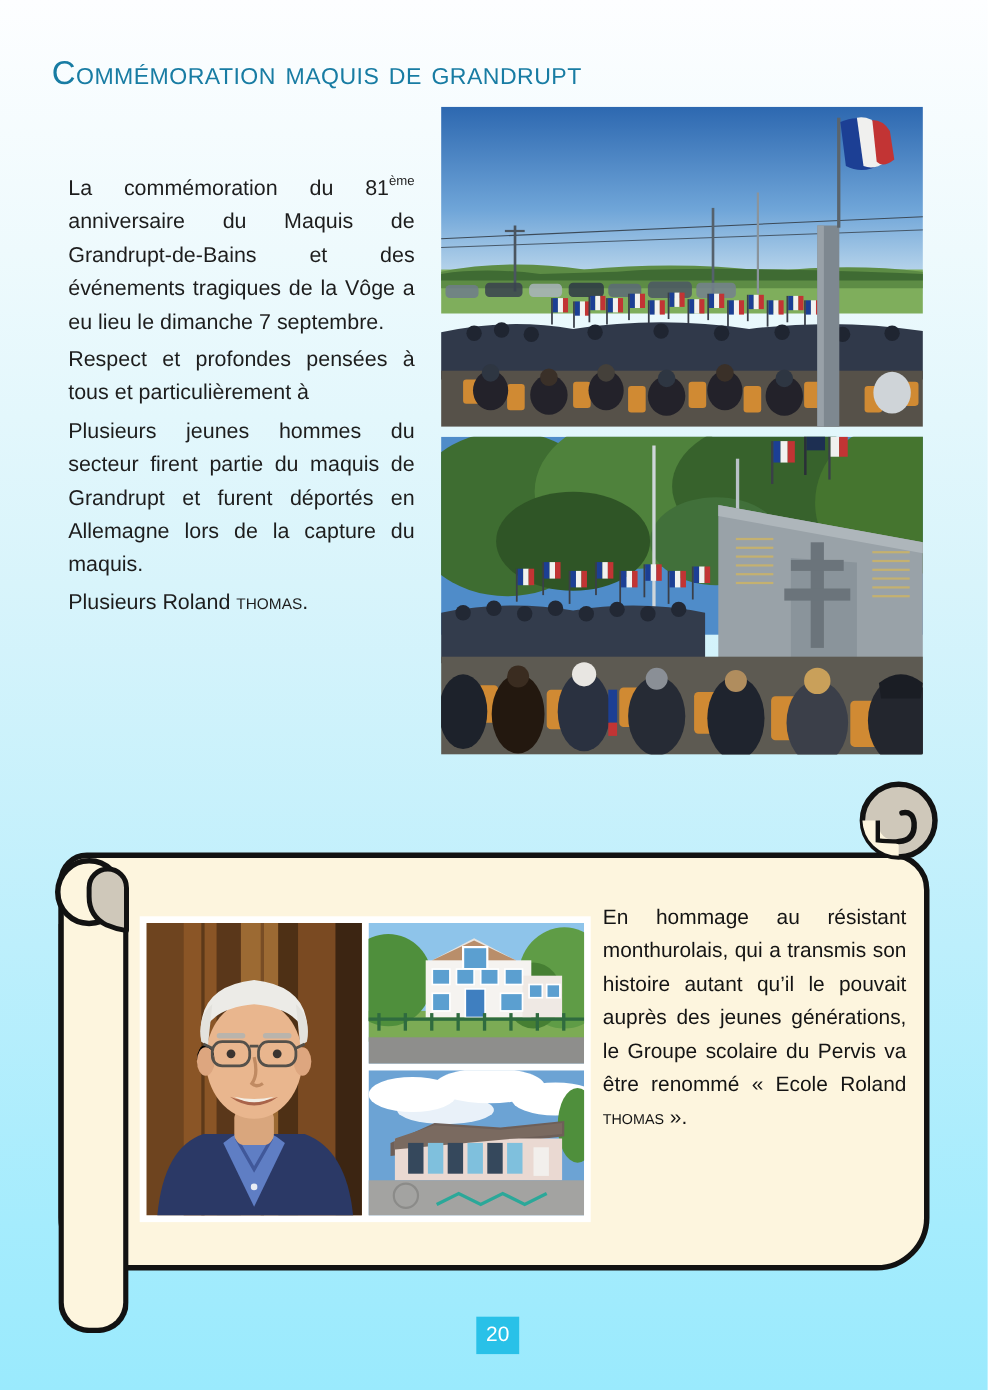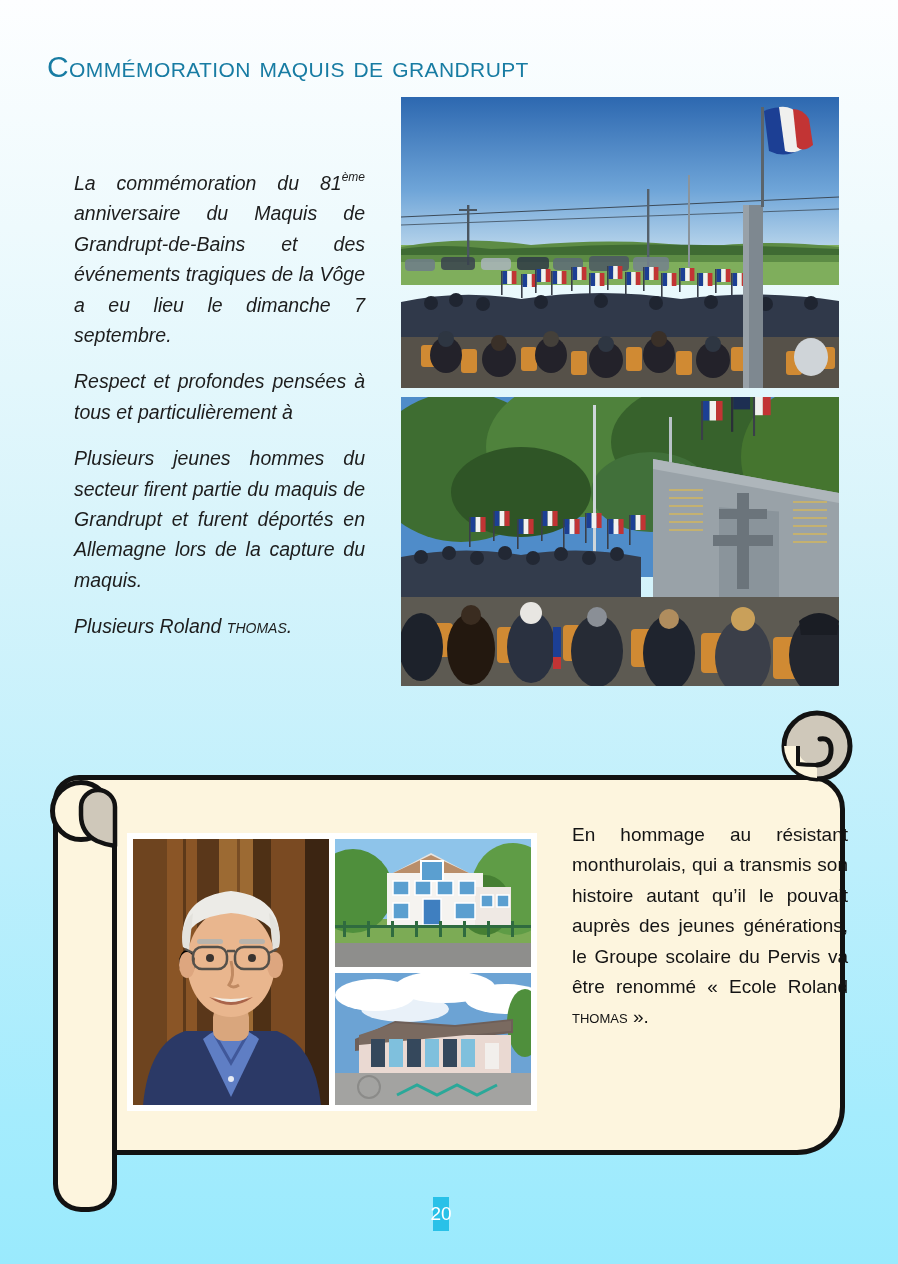--- a/index.html
+++ b/index.html
@@ -16,21 +16,21 @@
     font-variant:small-caps; text-transform:lowercase;
     color:#187ca3; white-space:nowrap;
   }
   .title::first-letter { text-transform:uppercase; }
   
   .article {
     position:absolute; left:58px; top:152px; width:323px;
     font-size:19.5px; line-height:30.4px; color:#1d1d1d;
     text-align:justify;
   }
-  .article p { margin:16px;font-style:italic; }
+  .article p { margin:4px; }
   sup.ord { font-size:12px; line-height:0; vertical-align:9px; }
   .smallcaps { font-variant:small-caps; text-transform:lowercase; }
   .smallcaps::first-letter { text-transform:uppercase; }
   
   .photo { position:absolute; display:block; }
   #photo-ceremony   { left:401px; top:97px;  width:438px; height:291px; }
   #photo-monument   { left:401px; top:397px; width:438px; height:289px; }
   
   .scroll-box {
     position:absolute; left:53px; top:775px; width:792px; height:380px;
@@ -48,26 +48,26 @@
   
   .collage {
     position:absolute; left:127px; top:833px; width:410px; height:278px;
     background:#ffffff; padding:6px; display:flex; gap:6px;
   }
   .collage svg { display:block; }
   .collage-right { display:flex; flex-direction:column; gap:6px; }
   
   .scroll-text {
     position:absolute; left:548px; top:820px; width:276px;
-    font-size:19px; line-height:30.4px; color:#141414; text-align:justify;margin-left:24px;
+    font-size:19px; line-height:30.4px; color:#141414; text-align:justify;
   }
   .scroll-text p { margin:0; }
   
   .page-badge {
-    position:absolute; left:433px; top:1197px; width:16px; height:34px;
+    position:absolute; left:433px; top:1197px; width:39px; height:34px;
     background:#29c1e8; color:#ffffff; font-size:19px;
     display:flex; align-items:center; justify-content:center;
   }
 </style>
 </head>
 <body>
 
 <div class="page">
 
   <h1 class="title">Commémoration Maquis de Grandrupt</h1>

